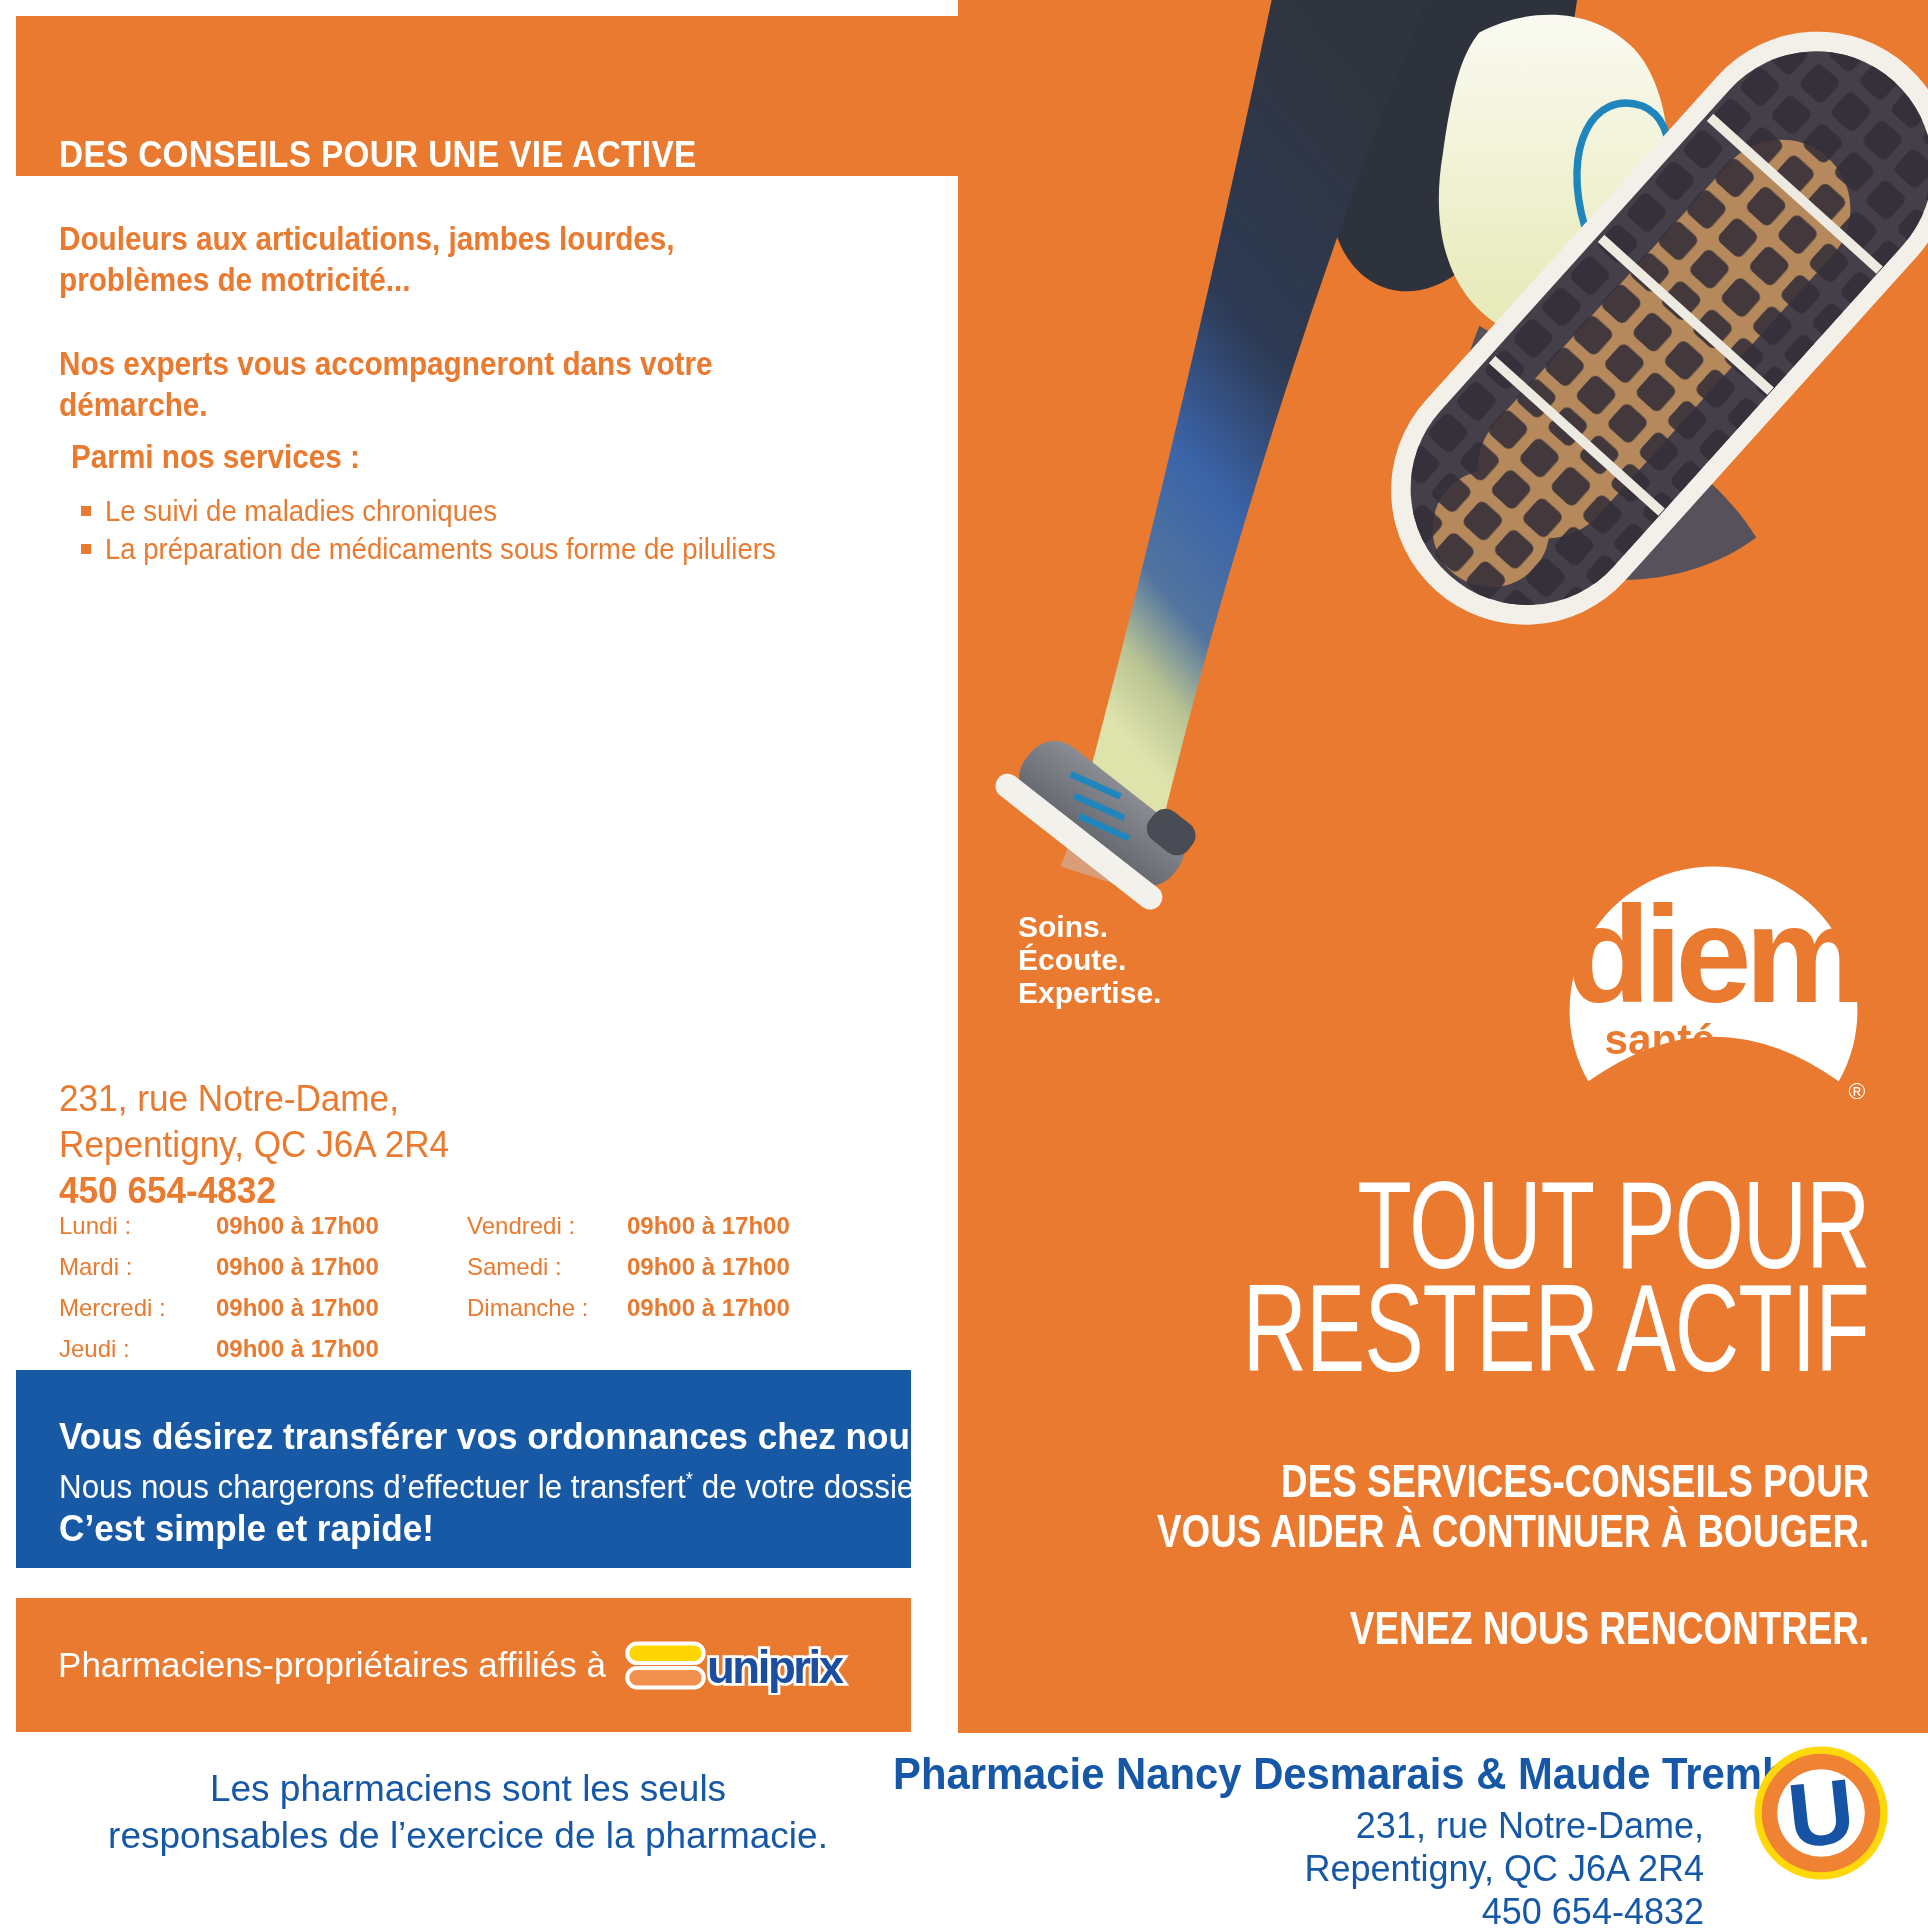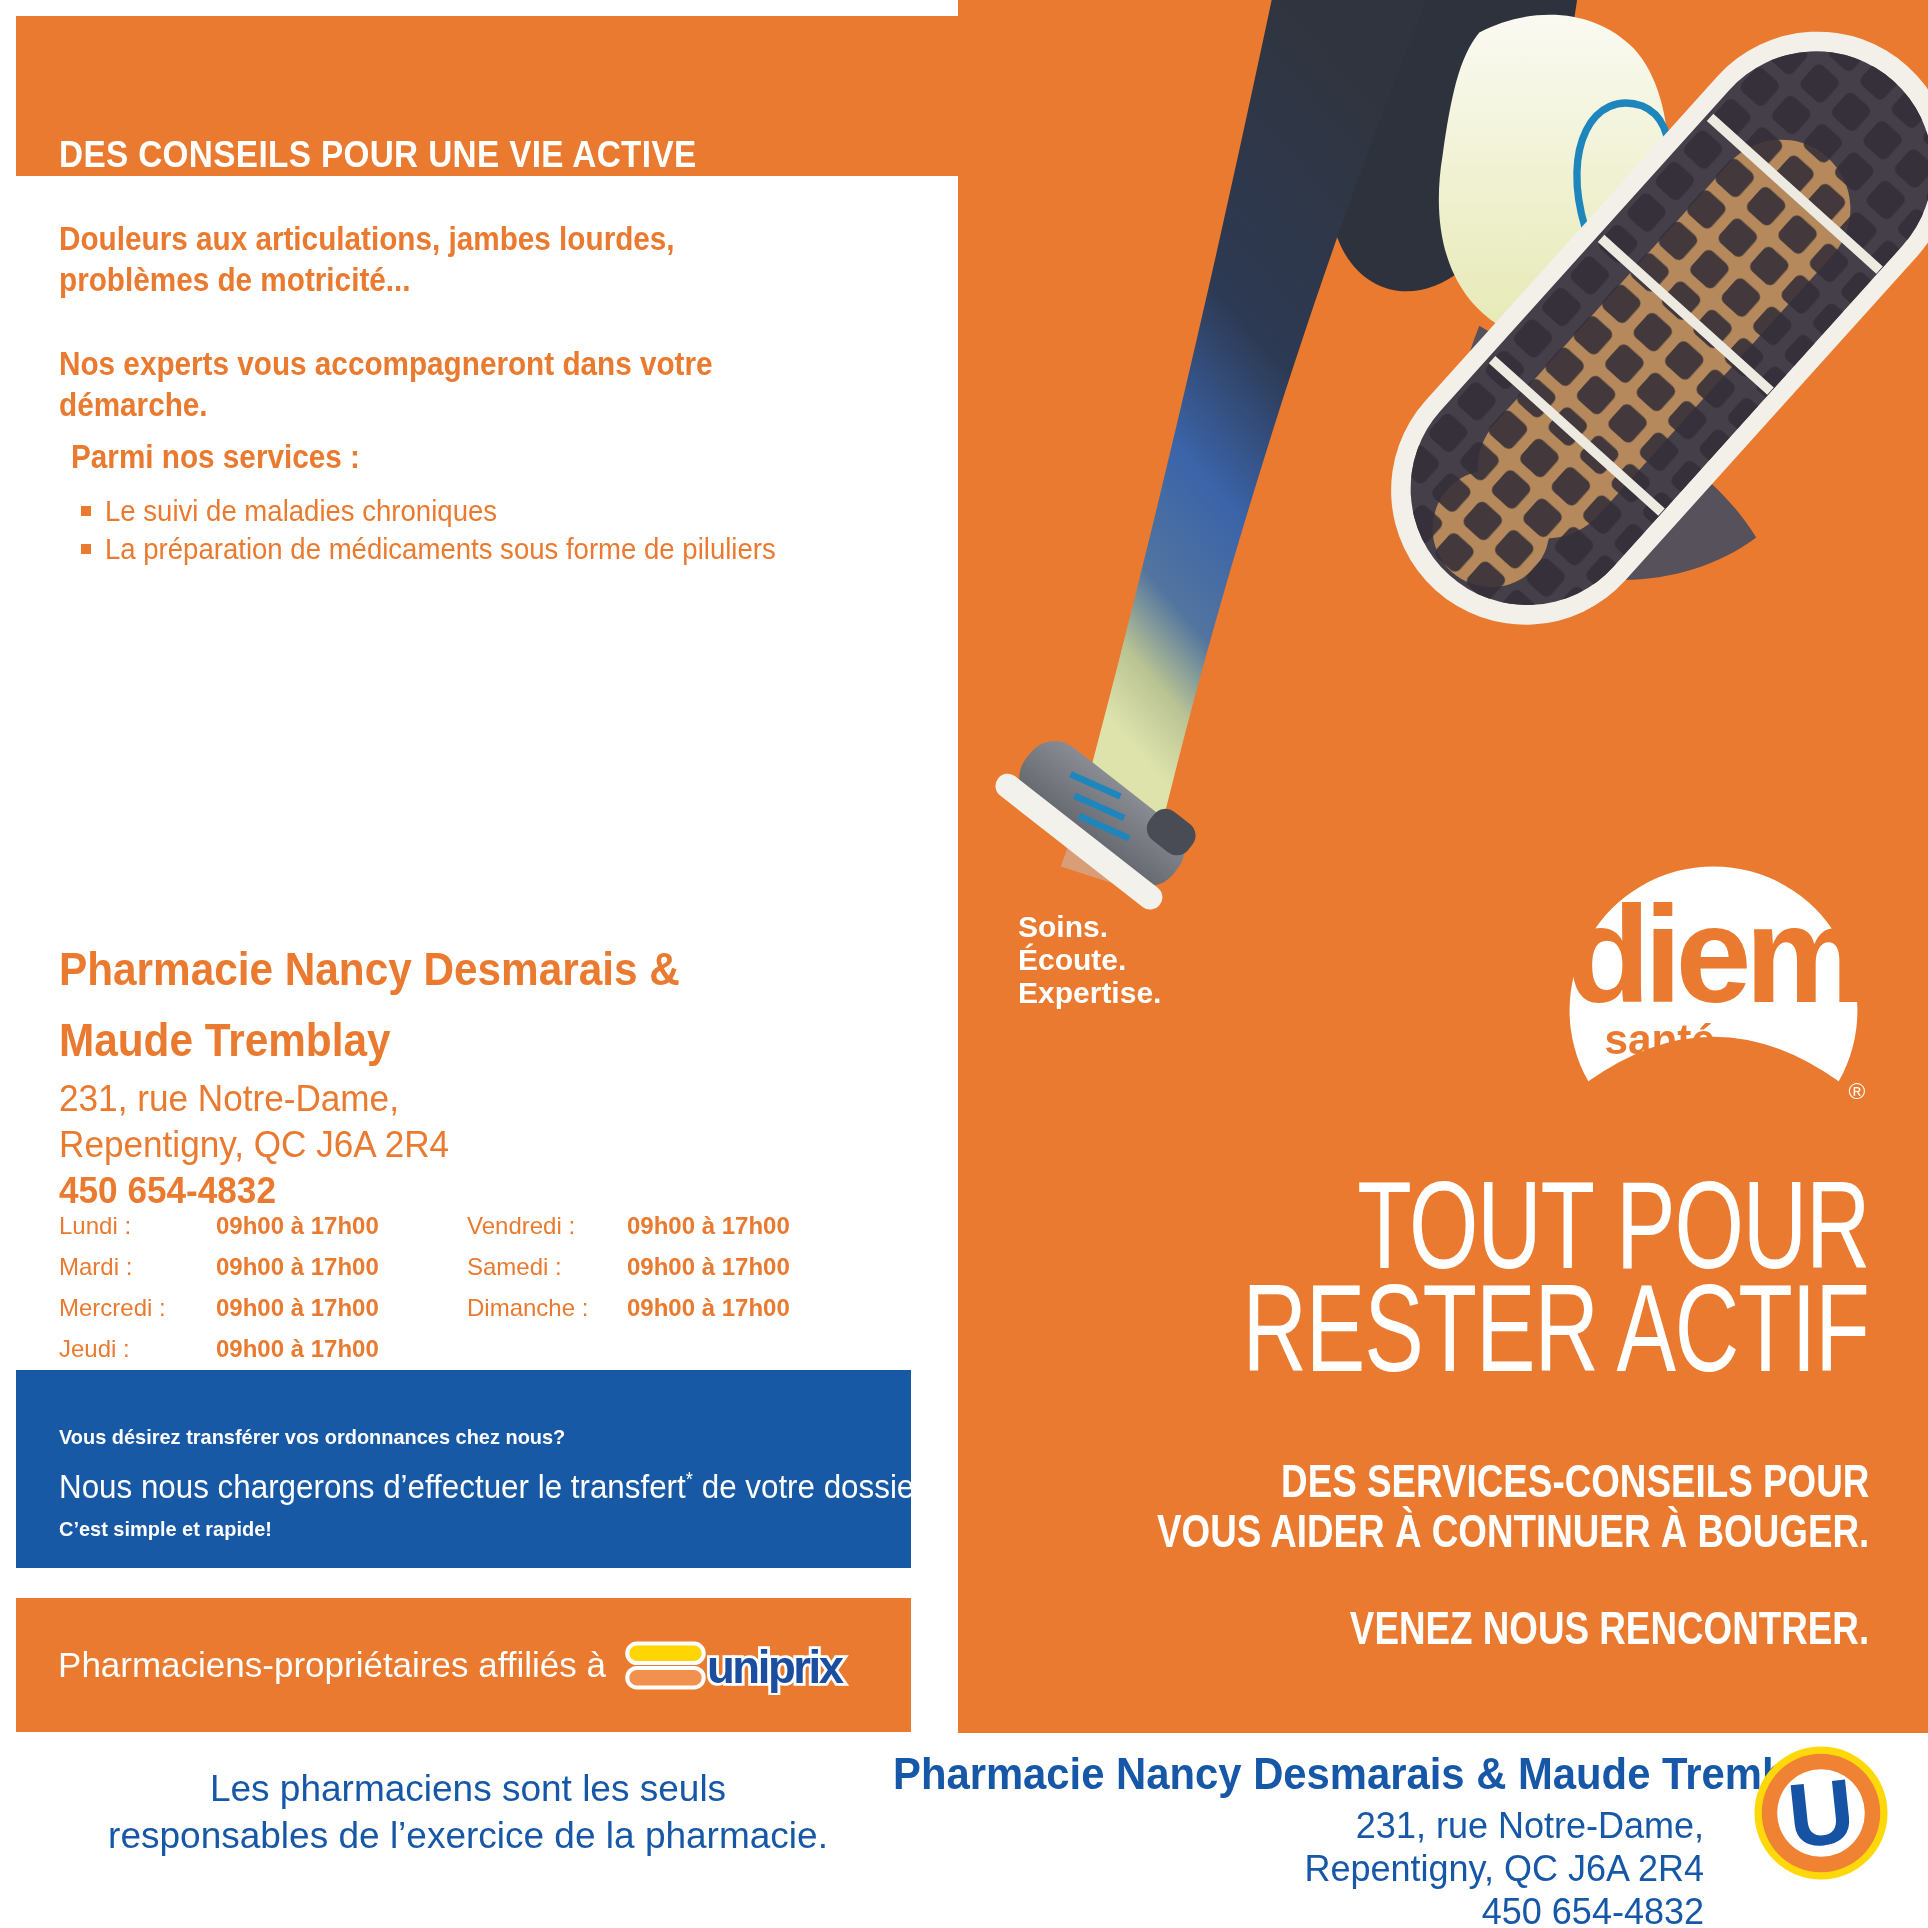--- a/index.html
+++ b/index.html
@@ -26,21 +26,21 @@
   .ph-name{left:59px;top:933px;color:var(--orange);font-size:47px;font-weight:bold;line-height:71px;}
   .ph-addr{left:59px;top:1076px;color:var(--orange);font-size:37px;line-height:46px;}
   .ph-phone{font-weight:bold;}
   .hours{color:var(--orange);font-size:24px;}
   .hours .row{display:flex;height:41px;align-items:baseline;}
   .hours .day{width:157px;flex:0 0 157px;}
   .hours2 .day{width:160px;flex:0 0 160px;}
   .hours .time{font-weight:bold;}
   .bluebox{left:15.5px;top:1370px;width:895px;height:198px;background:var(--blue);
            padding:46px 33px 0 43px;box-sizing:border-box;color:#fff;}
-  .bb1{font-size:21px;font-weight:bold;line-height:42px;text-decoration:underline;}
+  .bb1{font-size:37px;font-weight:bold;line-height:42px;text-decoration:underline;}
   .bb2{font-size:33px;line-height:42px;}
   .bb2 sup{font-size:19.5px;}
   .bb-foot{font-size:22px;margin-top:21px;}
   .affbar{left:15.5px;top:1598px;width:895px;height:134px;background:var(--orange);
           display:flex;align-items:center;justify-content:center;gap:18px;}
   .aff-text{color:#fff;font-size:35px;font-weight:400;}
   .disclaimer{left:0;top:1765px;width:936px;text-align:center;color:var(--blue-text);
               font-size:37px;line-height:47px;}
 
   
@@ -163,24 +163,20 @@
     <div class="svc-item">
       <span class="bullet"></span>
       <span class="cond95">Le suivi de maladies chroniques</span>
     </div>
     <div class="svc-item">
       <span class="bullet"></span>
       <span class="cond95">La préparation de médicaments sous forme de piluliers</span>
     </div>
   </div>
 
-  <div class="abs ph-name">
-    <div><span class="cond">Pharmacie Nancy Desmarais &amp;</span></div>
-    <div><span class="cond">Maude Tremblay</span></div>
-  </div>
   <div class="abs ph-addr">
     <div><span class="cond95">231, rue Notre-Dame,</span></div>
     <div><span class="cond95">Repentigny, QC J6A 2R4</span></div>
     <div class="ph-phone">
       <span class="cond95">450 654-4832</span>
     </div>
   </div>
 
   <div class="abs hours" style="left:59px;top:1212px;">
     <div class="row">

